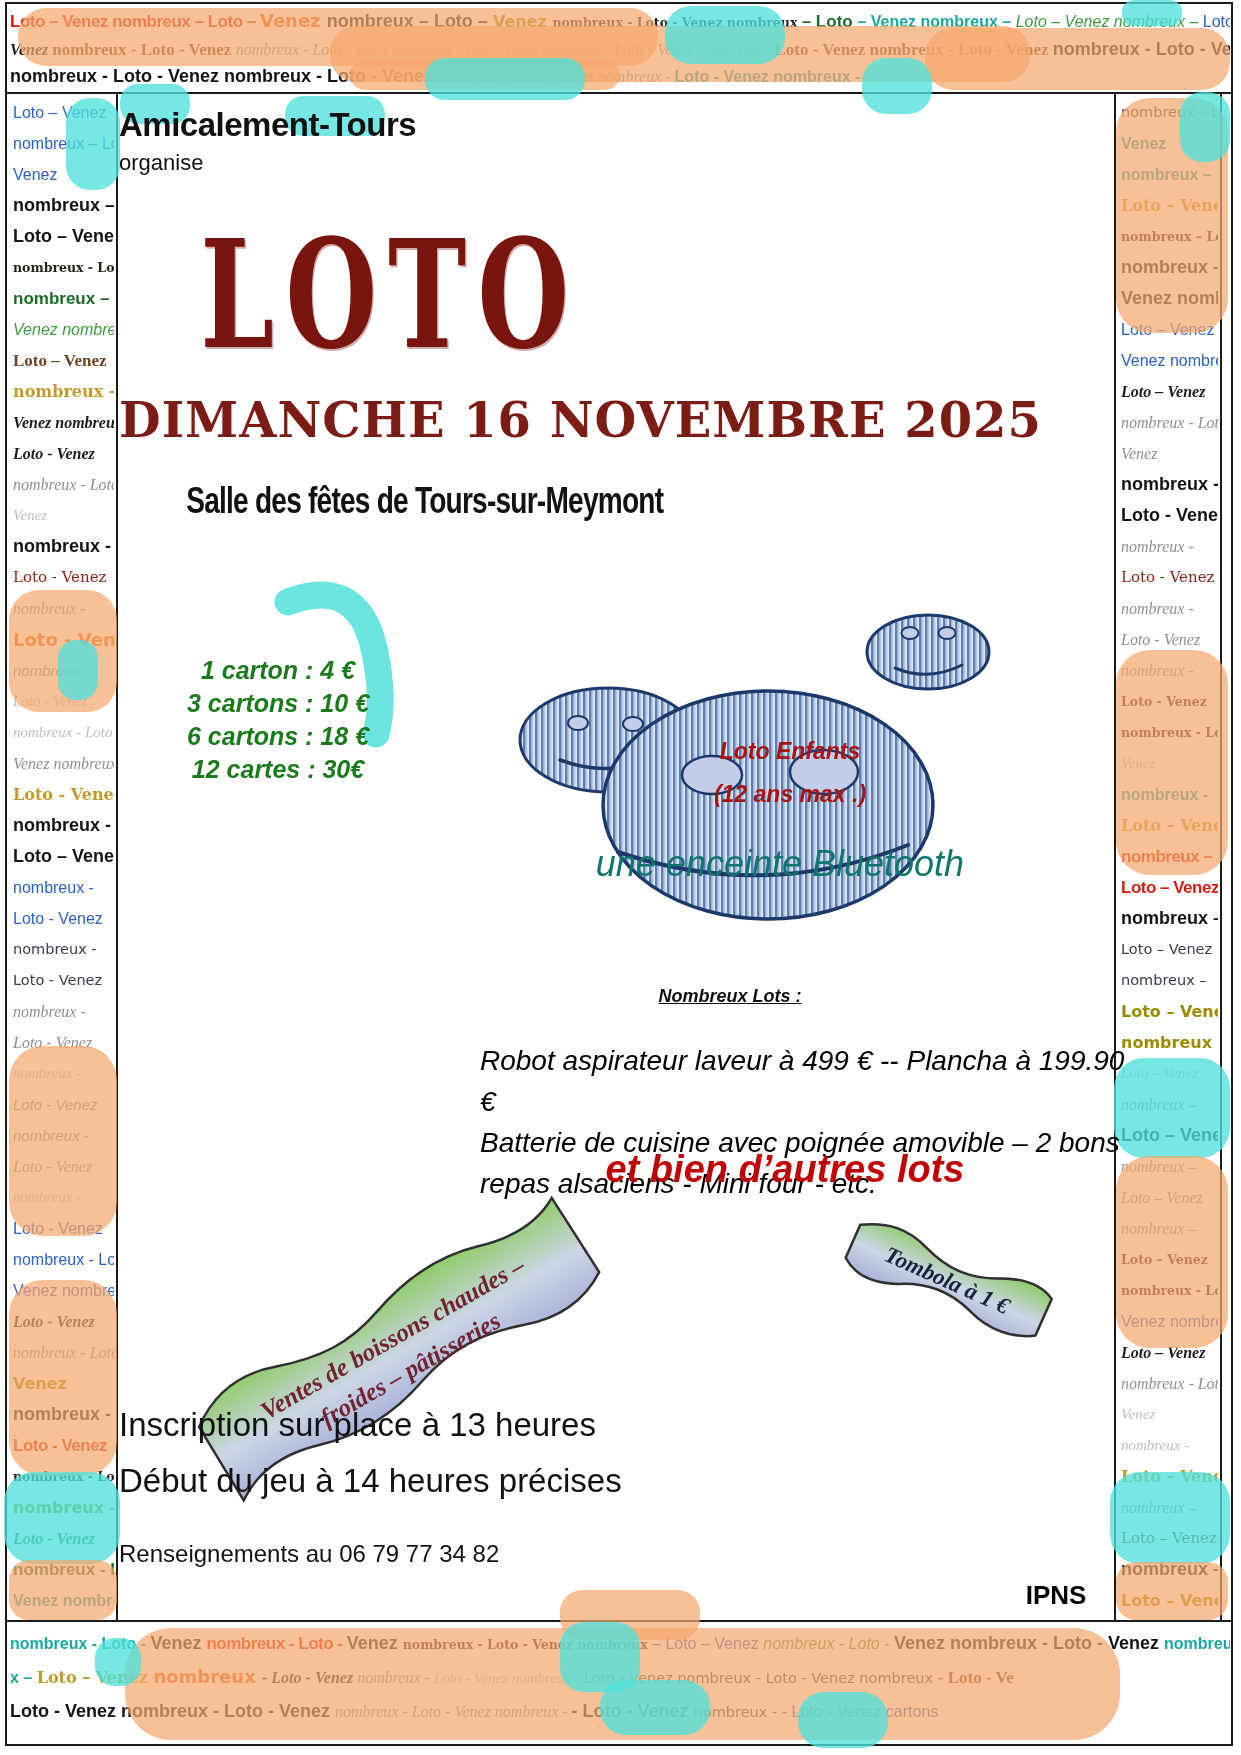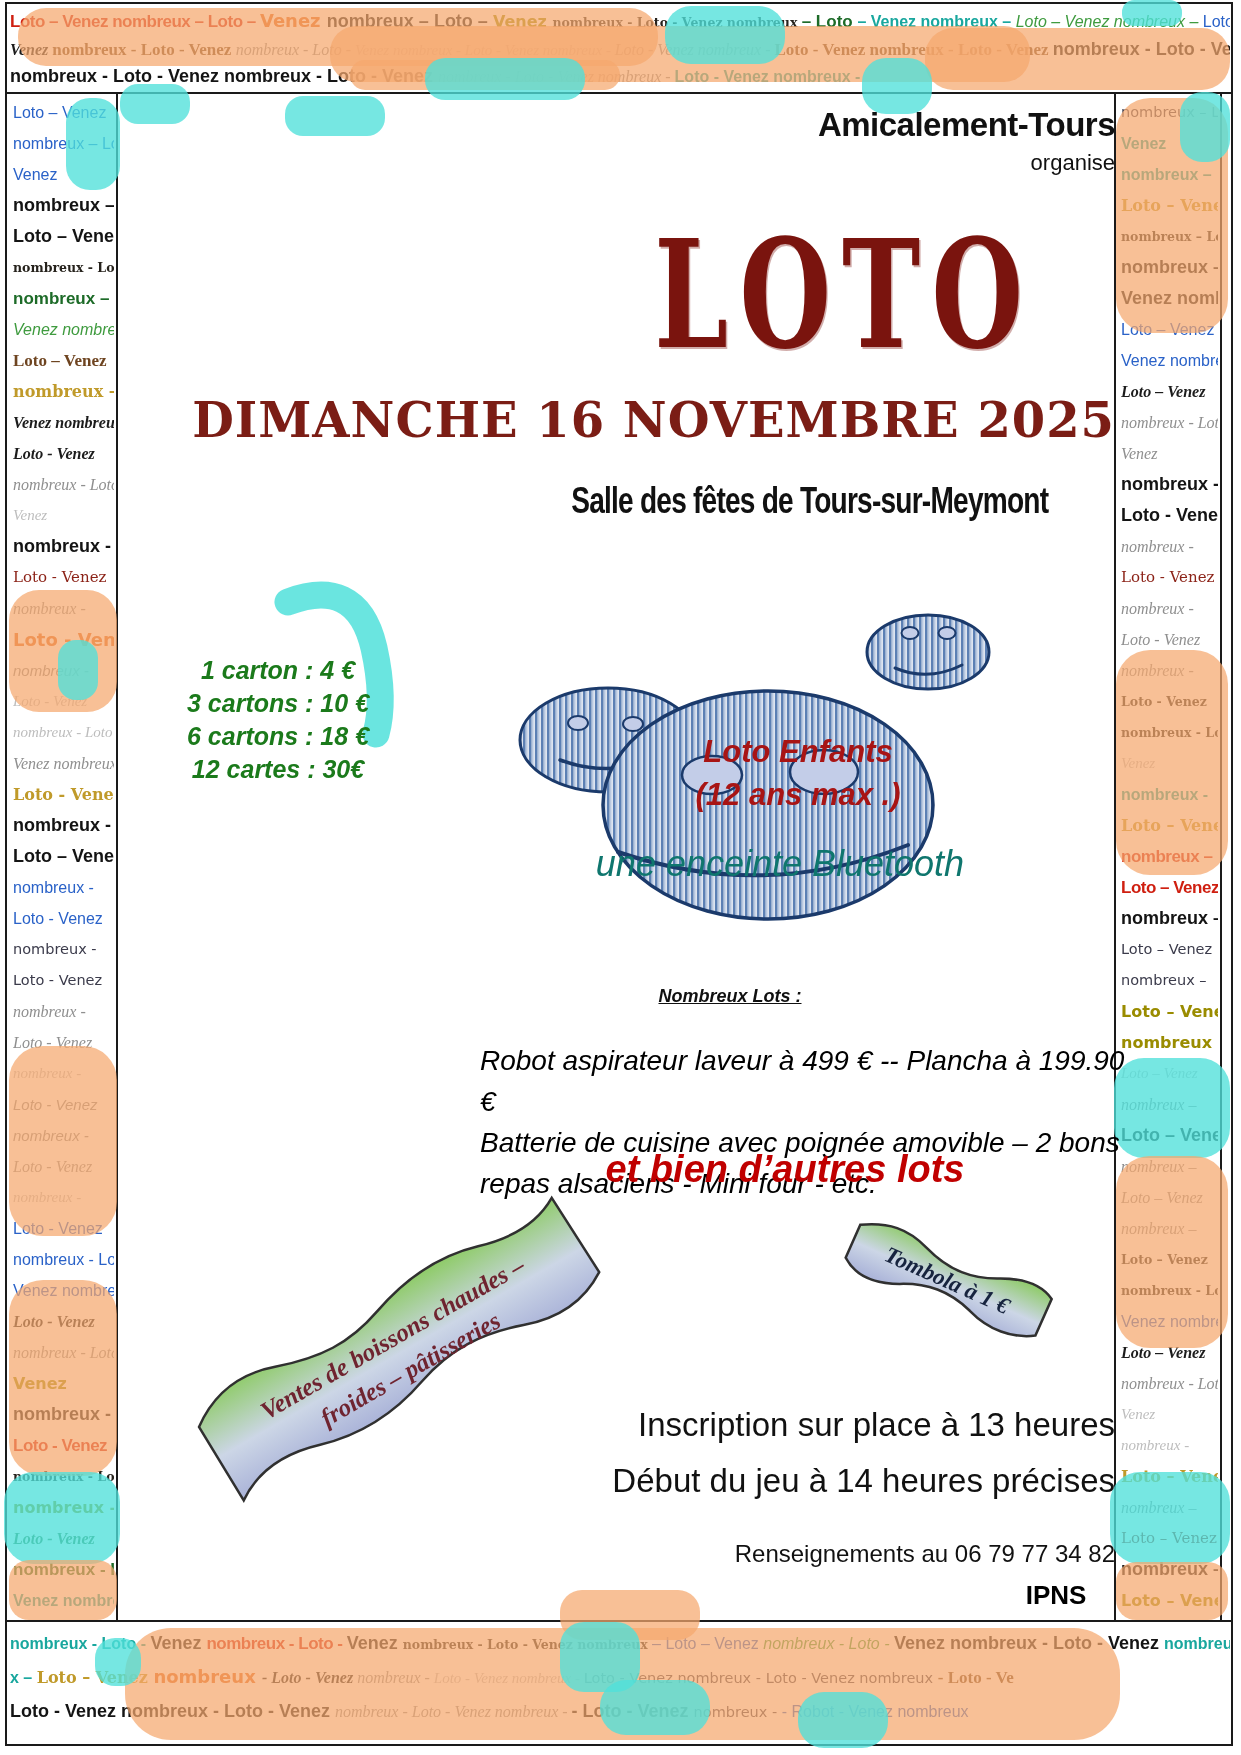--- a/index.html
+++ b/index.html
@@ -30,35 +30,35 @@
   .bs15{font-family:"Liberation Serif",serif;color:#bdbdbd;font-style:italic;font-size:15px}
   .bs16{font-family:"DejaVu Serif",serif;color:#8c2318;font-size:15px}
   .bs17{font-family:"Liberation Sans",sans-serif;color:#8a8a8a;font-style:italic;font-size:15px}
   .bs18{font-family:"DejaVu Sans",sans-serif;color:#3b3b4b;font-size:14.5px}
   .bs19{font-family:"Liberation Serif",serif;color:#3a7d44;font-style:italic;font-weight:700;font-size:16px}
   
   .ho,.hc{position:absolute;z-index:3;}
   .ho{background:rgba(245,168,110,.72);}
   .hc{background:rgba(80,224,218,.78);}
   
-  .ctr{position:absolute;left:119px;width:996px;text-align:right;color:#111;z-index:6;}
+  .ctr{position:absolute;left:119px;width:996px;text-align:left;color:#111;z-index:6;}
   .org{top:106px;font-size:33px;font-weight:700;letter-spacing:-.5px}
   .organise{top:150px;font-size:22px}
   .loto{top:216px;color:#7a140e;font-family:"DejaVu Serif",serif;font-weight:700;
         font-size:150px;line-height:1.05;}
   .loto span{display:inline-block;transform:scaleX(.70);letter-spacing:16px;
         text-shadow:2px 2px 0 rgba(122,20,14,.35);}
   .date{top:392px;font-family:"DejaVu Serif",serif;font-weight:700;font-size:48px;
         color:#7b1d15;letter-spacing:1px}
   .venue{top:480px;font-size:36px;font-weight:700;}
   .venue span{display:inline-block;transform:scaleX(.78);letter-spacing:-1px}
   .prices{position:absolute;left:187px;top:654px;z-index:6;color:#1b7a1b;font-size:25px;
         font-style:italic;font-weight:600;line-height:33px;text-align:center;}
   .kids{position:absolute;left:640px;top:730px;width:300px;text-align:center;z-index:6;
-        color:#a81414;font-size:31px;font-weight:700;font-style:italic;line-height:43px;padding-left:8px;}
+        color:#a81414;font-size:23px;font-weight:700;font-style:italic;line-height:43px;}
   .speaker{position:absolute;left:560px;top:843px;width:440px;text-align:center;z-index:6;
         font-size:36px;font-style:italic;color:#0f766e;}
   .lots-head{position:absolute;left:520px;top:986px;width:420px;text-align:center;z-index:6;
         font-size:18px;font-style:italic;font-weight:700;text-decoration:underline;color:#101010;}
   .lots-body{position:absolute;left:480px;top:1040px;width:650px;z-index:6;text-align:left;
         font-size:28px;font-style:italic;line-height:41px;color:#000;}
   .lots-more{position:absolute;left:560px;top:1148px;width:450px;text-align:center;z-index:6;
         font-size:38px;font-style:italic;font-weight:700;color:#c00000;}
   .insc{top:1406px;font-size:33px}
   .debut{top:1462px;font-size:33px}
@@ -175,21 +175,21 @@
       <div class="bline bs15">nombreux -</div>
       <div class="bline bs14">Loto – Venez</div>
       <div class="bline bs12">nombreux –</div>
       <div class="bline bs16">Loto – Venez</div>
       <div class="bline bs3">nombreux –</div>
       <div class="bline bs4">Loto – Venez</div>
     </div>
 
   <div class="brow" style="top:1628px"><span class="bseg bs7">nombreux - Loto - </span><span class="bseg bs3">Venez </span><span class="bseg bs1">nombreux - Loto - </span><span class="bseg bs3">Venez </span><span class="bseg bs5">nombreux - Loto - Venez nombreux </span><span class="bseg bs13">– Loto – Venez </span><span class="bseg bs8">nombreux - Loto - </span><span class="bseg bs3">Venez nombreux - Loto - </span><span class="bseg bs3">Venez </span><span class="bseg bs7">nombreux</span></div>
   <div class="brow" style="top:1662px"><span class="bseg bs7">x – </span><span class="bseg bs14">Loto – Venez </span><span class="bseg bs2">nombreux </span><span class="bseg bs10">- Loto - Venez </span><span class="bseg bs12">nombreux - </span><span class="bseg bs15">Loto - Venez nombreux - </span><span class="bseg bs18">Loto - Venez nombreux - </span><span class="bseg bs18">Loto - Venez nombreux </span><span class="bseg bs11">- Loto - Ve</span></div>
-  <div class="brow" style="top:1696px"><span class="bseg bs3">Loto - Venez nombreux - Loto - Venez </span><span class="bseg bs12">nombreux - Loto - Venez nombreux - </span><span class="bseg bs3">- Loto - Venez </span><span class="bseg bs18">nombreux - </span><span class="bseg bs13">- Robot - Venez nombreux</span></div>
+  <div class="brow" style="top:1696px"><span class="bseg bs3">Loto - Venez nombreux - Loto - Venez </span><span class="bseg bs12">nombreux - Loto - Venez nombreux - </span><span class="bseg bs3">- Loto - Venez </span><span class="bseg bs18">nombreux - </span><span class="bseg bs13">- Loto - Venez cartons</span></div>
 
   <div class="ln" style="left:5px;top:2px;width:1228px;height:2px"></div>
   <div class="ln" style="left:5px;top:92px;width:1228px;height:2px"></div>
   <div class="ln" style="left:5px;top:1620px;width:1228px;height:2px"></div>
   <div class="ln" style="left:5px;top:1744px;width:1228px;height:2px"></div>
   <div class="ln" style="left:5px;top:2px;width:2px;height:1744px"></div>
   <div class="ln" style="left:1231px;top:2px;width:2px;height:1744px"></div>
   <div class="ln" style="left:116px;top:92px;width:2px;height:1530px"></div>
   <div class="ln" style="left:1114px;top:92px;width:2px;height:1530px"></div>
   <div class="ln" style="left:1220px;top:92px;width:2px;height:1530px"></div>

